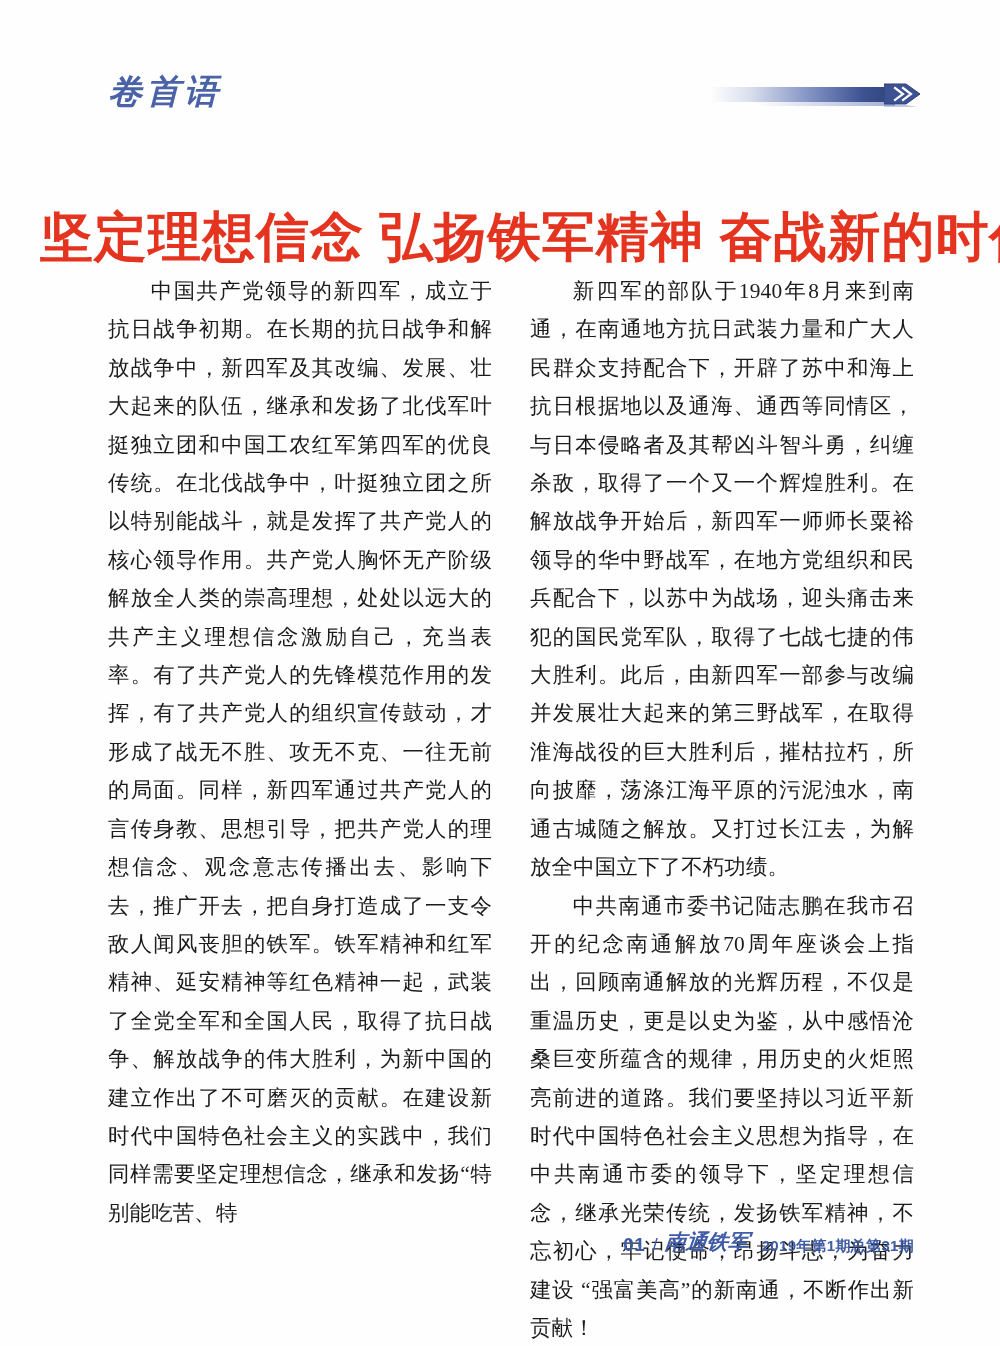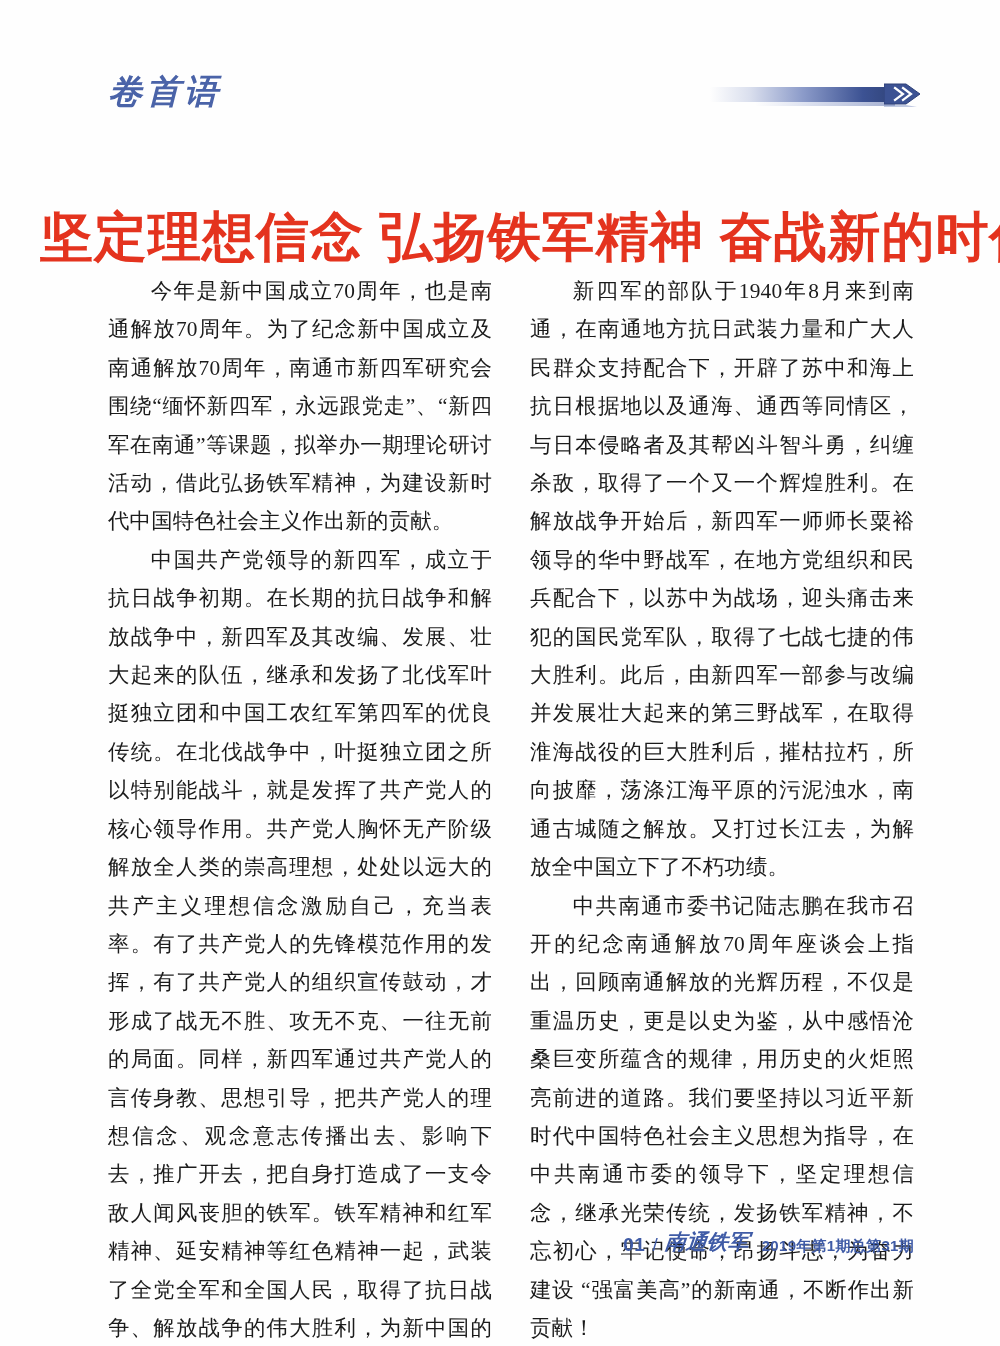--- a/index.html
+++ b/index.html
@@ -176,21 +176,20 @@
       <path d="M19 8 L27 14 L19 20" fill="none" stroke="#ffffff" stroke-width="2.2" stroke-linecap="square"></path>
       <path d="M0 25 L22 25 L33 27 L0 27 Z" fill="#8d9dc8" opacity="0.55"></path>
     </svg>
   </div>
 
   <h1 class="headline">坚定理想信念 弘扬铁军精神 奋战新的时代</h1>
 
   <div class="columns">
 
     <div class="col">
-      <p>今年是新中国成立70周年，也是南通解放70周年。为了纪念新中国成立及南通解放70周年，南通市新四军研究会围绕“缅怀新四军，永远跟党走”、“新四军在南通”等课题，拟举办一期理论研讨活动，借此弘扬铁军精神，为建设新时代中国特色社会主义作出新的贡献。</p>
       <p>中国共产党领导的新四军，成立于抗日战争初期。在长期的抗日战争和解放战争中，新四军及其改编、发展、壮大起来的队伍，继承和发扬了北伐军叶挺独立团和中国工农红军第四军的优良传统。在北伐战争中，叶挺独立团之所以特别能战斗，就是发挥了共产党人的核心领导作用。共产党人胸怀无产阶级解放全人类的崇高理想，处处以远大的共产主义理想信念激励自己，充当表率。有了共产党人的先锋模范作用的发挥，有了共产党人的组织宣传鼓动，才形成了战无不胜、攻无不克、一往无前的局面。同样，新四军通过共产党人的言传身教、思想引导，把共产党人的理想信念、观念意志传播出去、影响下去，推广开去，把自身打造成了一支令敌人闻风丧胆的铁军。铁军精神和红军精神、延安精神等红色精神一起，武装了全党全军和全国人民，取得了抗日战争、解放战争的伟大胜利，为新中国的建立作出了不可磨灭的贡献。在建设新时代中国特色社会主义的实践中，我们同样需要坚定理想信念，继承和发扬“特别能吃苦、特</p>
     </div>
 
     <div class="col">
       <p>新四军的部队于1940年8月来到南通，在南通地方抗日武装力量和广大人民群众支持配合下，开辟了苏中和海上抗日根据地以及通海、通西等同情区，与日本侵略者及其帮凶斗智斗勇，纠缠杀敌，取得了一个又一个辉煌胜利。在解放战争开始后，新四军一师师长粟裕领导的华中野战军，在地方党组织和民兵配合下，以苏中为战场，迎头痛击来犯的国民党军队，取得了七战七捷的伟大胜利。此后，由新四军一部参与改编并发展壮大起来的第三野战军，在取得淮海战役的巨大胜利后，摧枯拉朽，所向披靡，荡涤江海平原的污泥浊水，南通古城随之解放。又打过长江去，为解放全中国立下了不朽功绩。</p>
       <p>中共南通市委书记陆志鹏在我市召开的纪念南通解放70周年座谈会上指出，回顾南通解放的光辉历程，不仅是重温历史，更是以史为鉴，从中感悟沧桑巨变所蕴含的规律，用历史的火炬照亮前进的道路。我们要坚持以习近平新时代中国特色社会主义思想为指导，在中共南通市委的领导下，坚定理想信念，继承光荣传统，发扬铁军精神，不忘初心，牢记使命，昂扬斗志，为奋力建设 “强富美高”的新南通，不断作出新贡献！</p>
     </div>
 
   </div>
 

